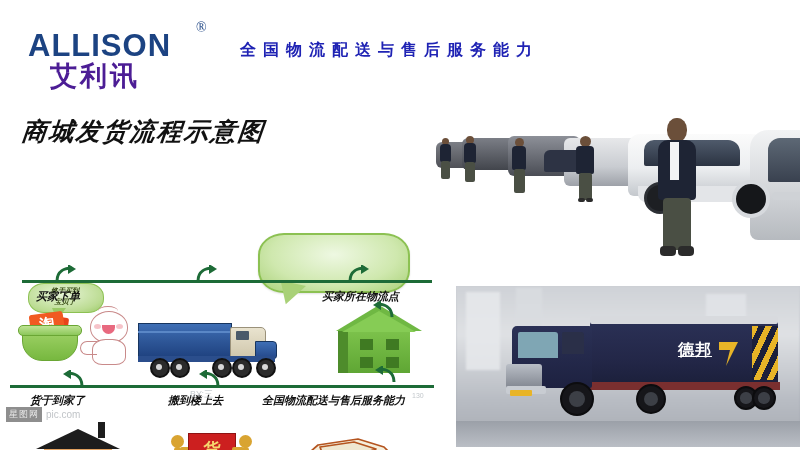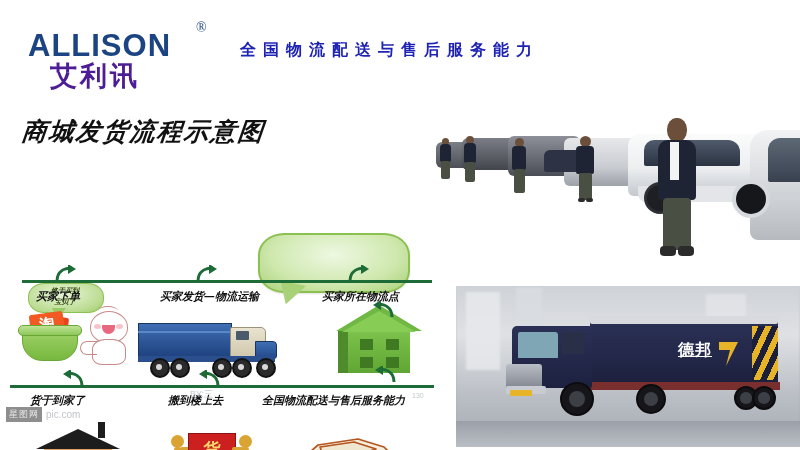--- a/index.html
+++ b/index.html
@@ -365,21 +365,20 @@
         </svg>
     </div>
     <div class="arrow" style="left:348px;top:160px">
       <svg width="22" height="18" viewBox="0 0 22 18">
           <path d="M2 16 C2 6,10 3,17 3" stroke="#1d6b37" stroke-width="3" fill="none"></path>
           <path d="M13 -1 L21 4 L13 9 Z" fill="#1d6b37"></path>
         </svg>
     </div>
 
     <div class="flab" style="left:36px;top:184px">买家下单</div>
-    <div class="flab" style="left:160px;top:184px">买家发货—物流运输</div>
     <div class="flab" style="left:322px;top:184px">买家所在物流点</div>
 
     <div class="ohouse">
       <div class="oh-body"></div>
 
       <div class="oh-chim"></div>
       <div class="oh-roof"></div>
     </div>
 
     <div class="carriers">

